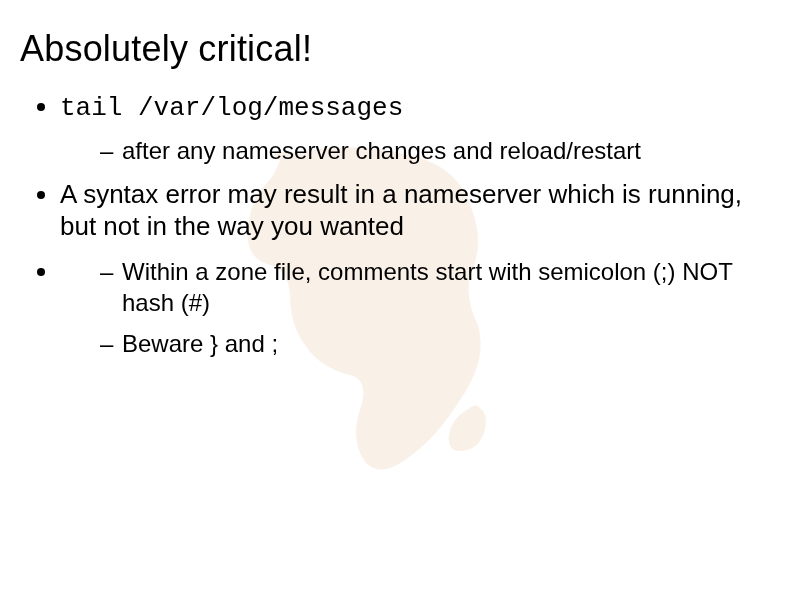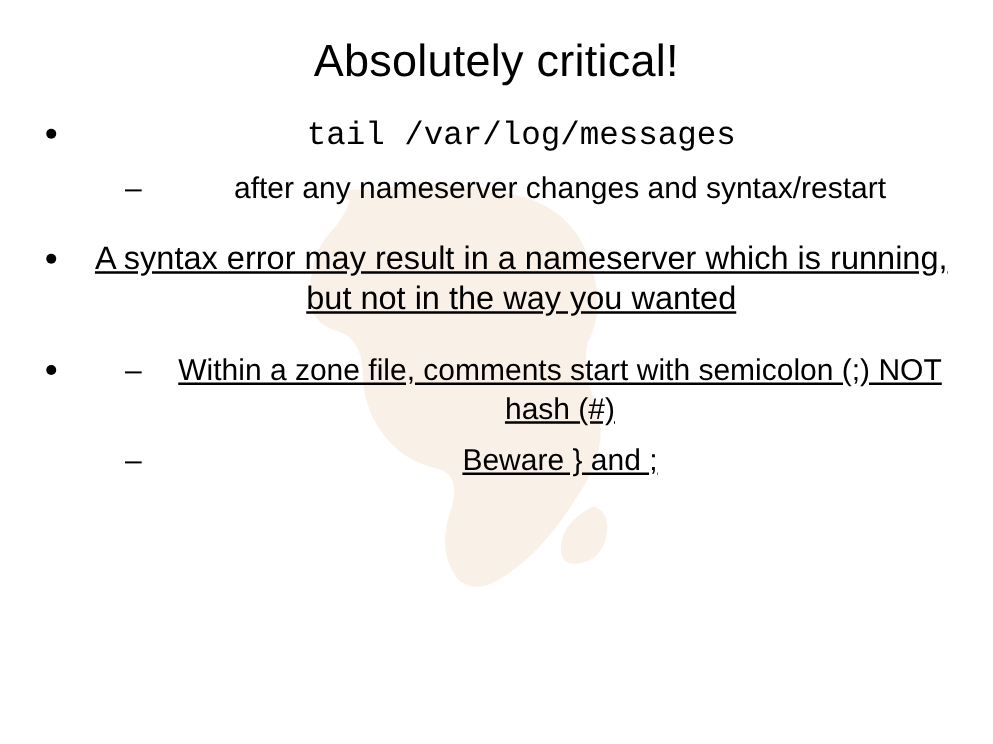--- a/index.html
+++ b/index.html
@@ -23,39 +23,35 @@
     position: absolute;
     left: 210px;
     top: 140px;
     width: 320px;
     height: 340px;
     pointer-events: none;
     opacity: 0.10;
   }
   .title {
     font-size: 36px;
-    text-align: center;
     margin: 4px 0 20px 0;
     font-weight: normal;
     letter-spacing: 0.2px;
   }
   ul.top {
     list-style: disc;
     margin: 0;
     padding-left: 40px;
   }
   ul.top > li {
     font-size: 26px;
     line-height: 1.25;
     margin: 12px 0 6px 0;
-    text-align: center;
   }
   ul.top > li.sp {
-    margin-top: 24px;
-    text-decoration: underline;
   }
   ul.sub {
     list-style: none;
     margin: 6px 0 0 0;
     padding-left: 40px;
   }
   ul.sub > li {
     font-size: 24px;
     line-height: 1.3;
     margin: 10px 0 6px 0;
@@ -86,21 +82,21 @@
 
   <div class="content">
     <h1 class="title">Absolutely critical!</h1>
 
     <ul class="top">
 
       <li>
         <span class="code">tail /var/log/messages</span>
         <ul class="sub">
           <li>
-            <span>after any nameserver changes and syntax/restart</span>
+            <span>after any nameserver changes and reload/restart</span>
           </li>
         </ul>
       </li>
 
       <li class="sp">
         <span>A syntax error may result in a nameserver which is running, but not in the way you wanted</span>
       </li>
 
       <li class="sp">
         <ul class="sub">

